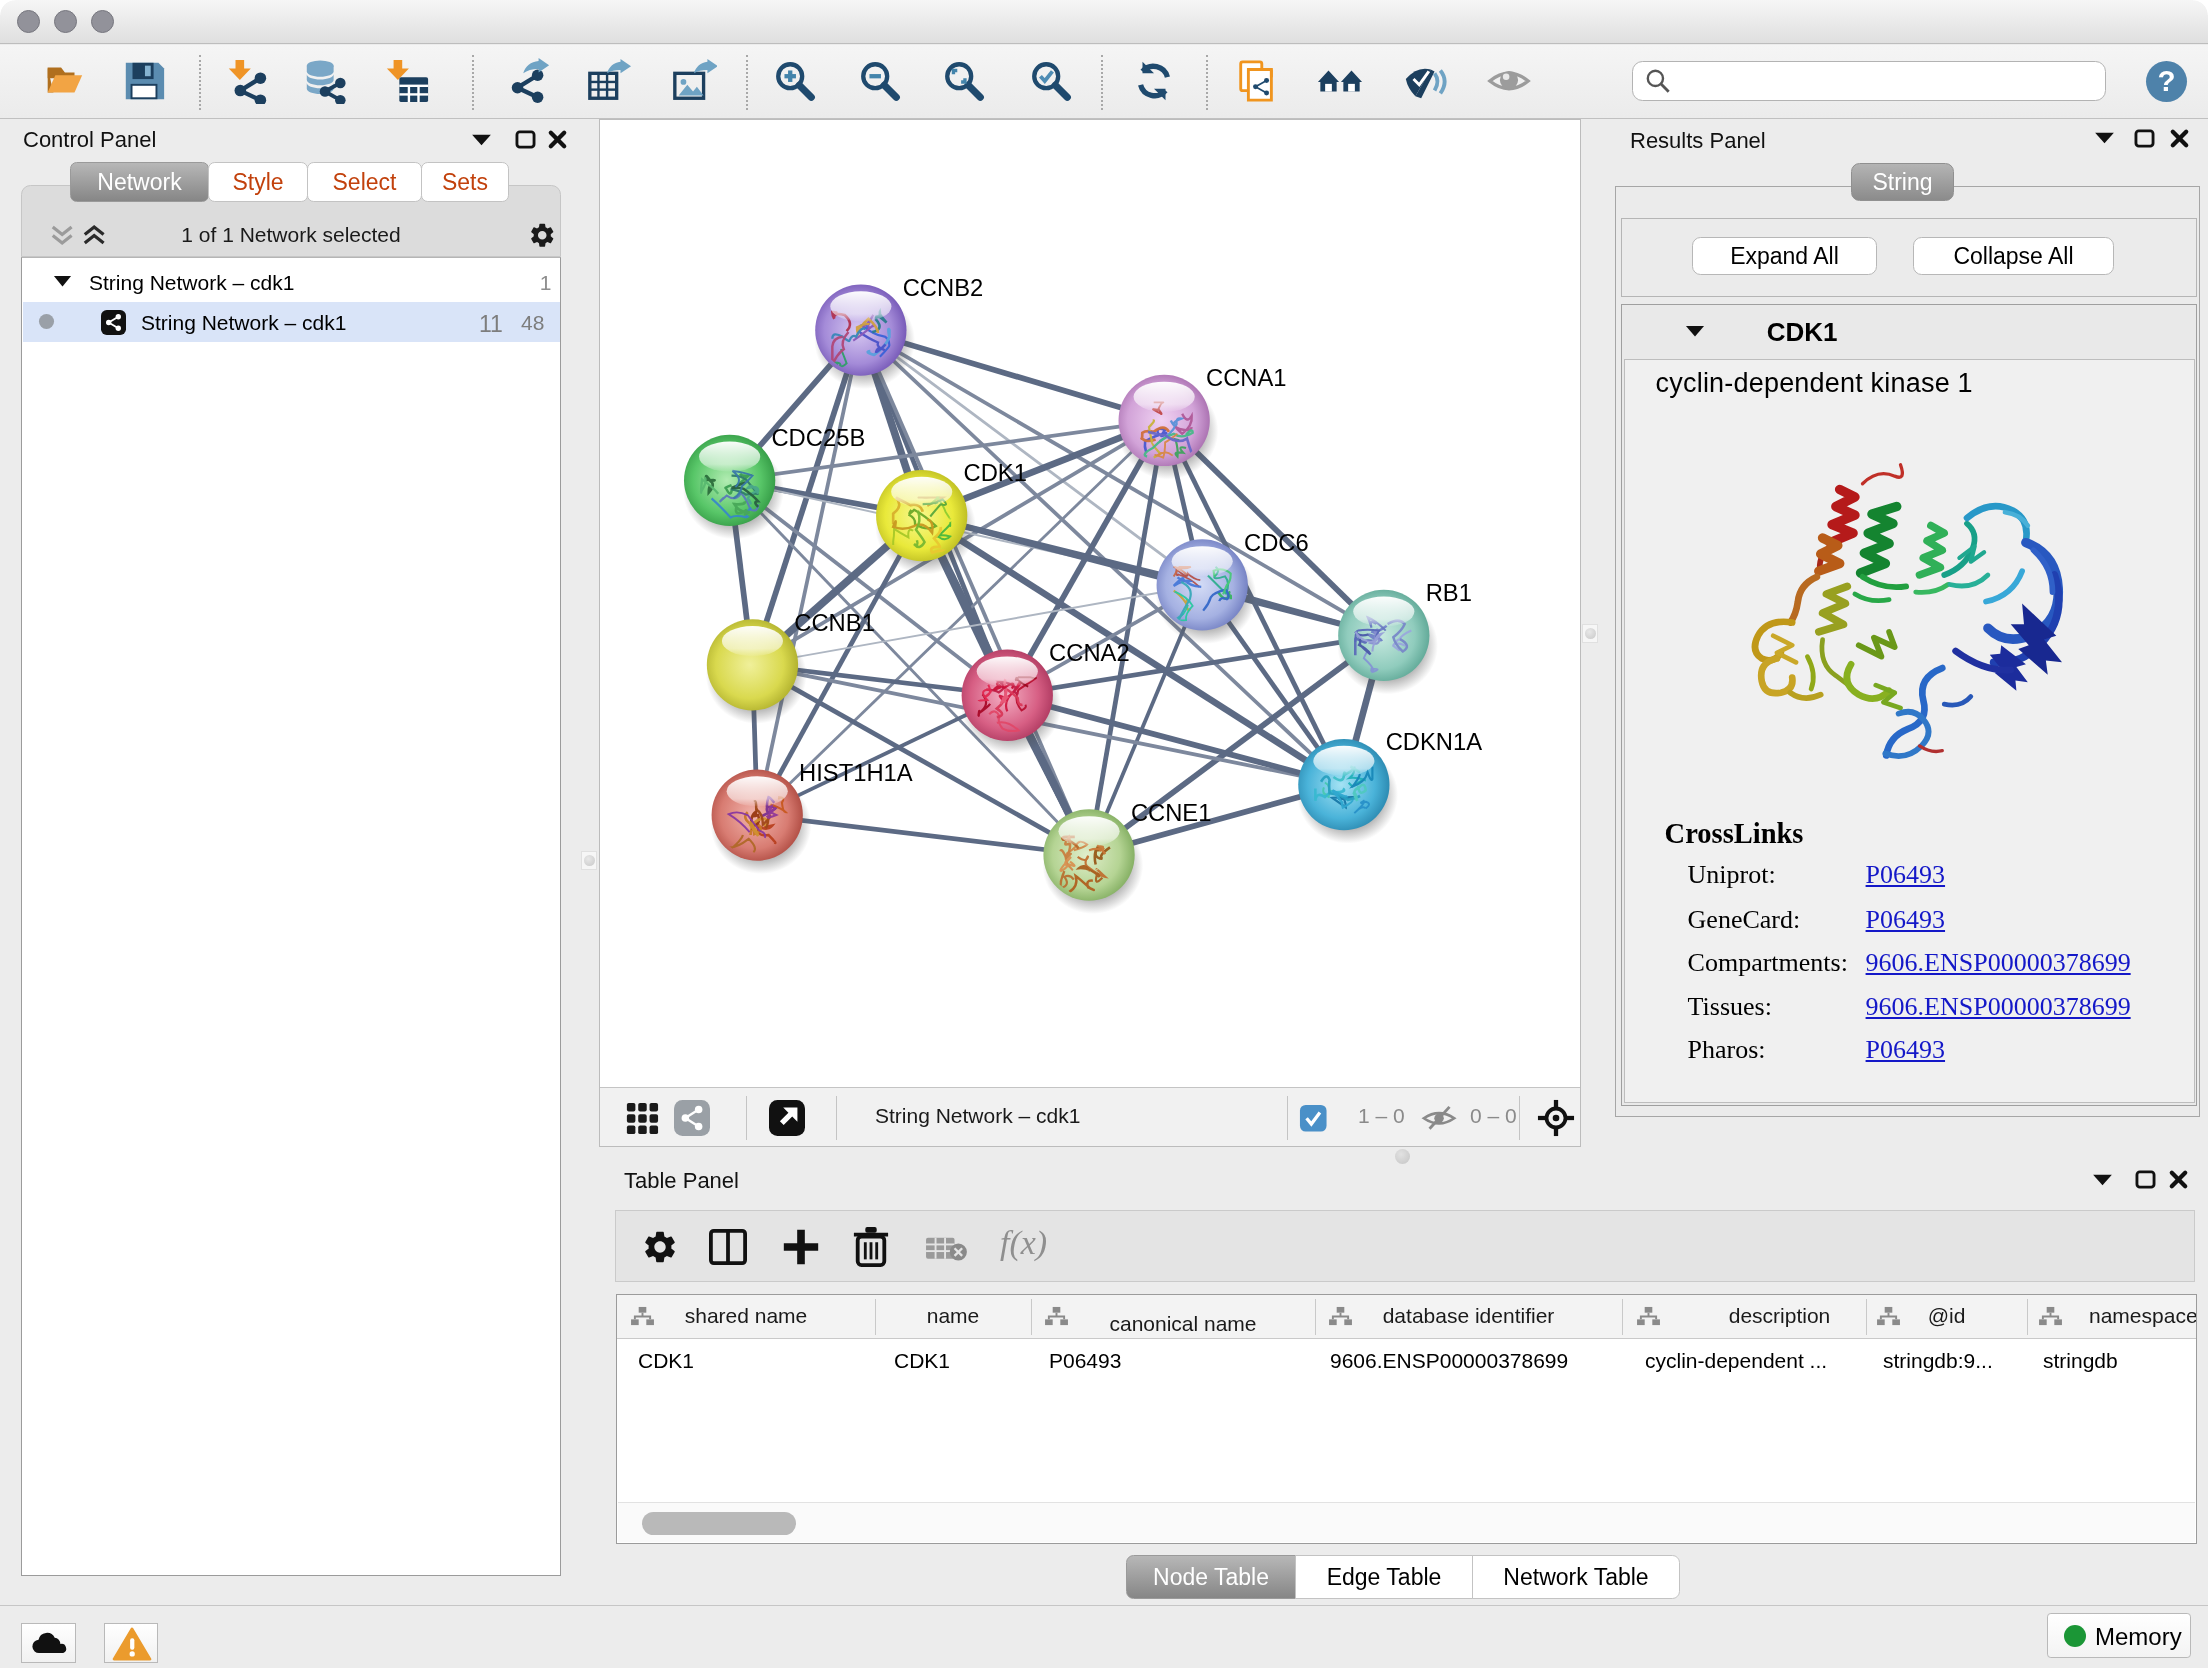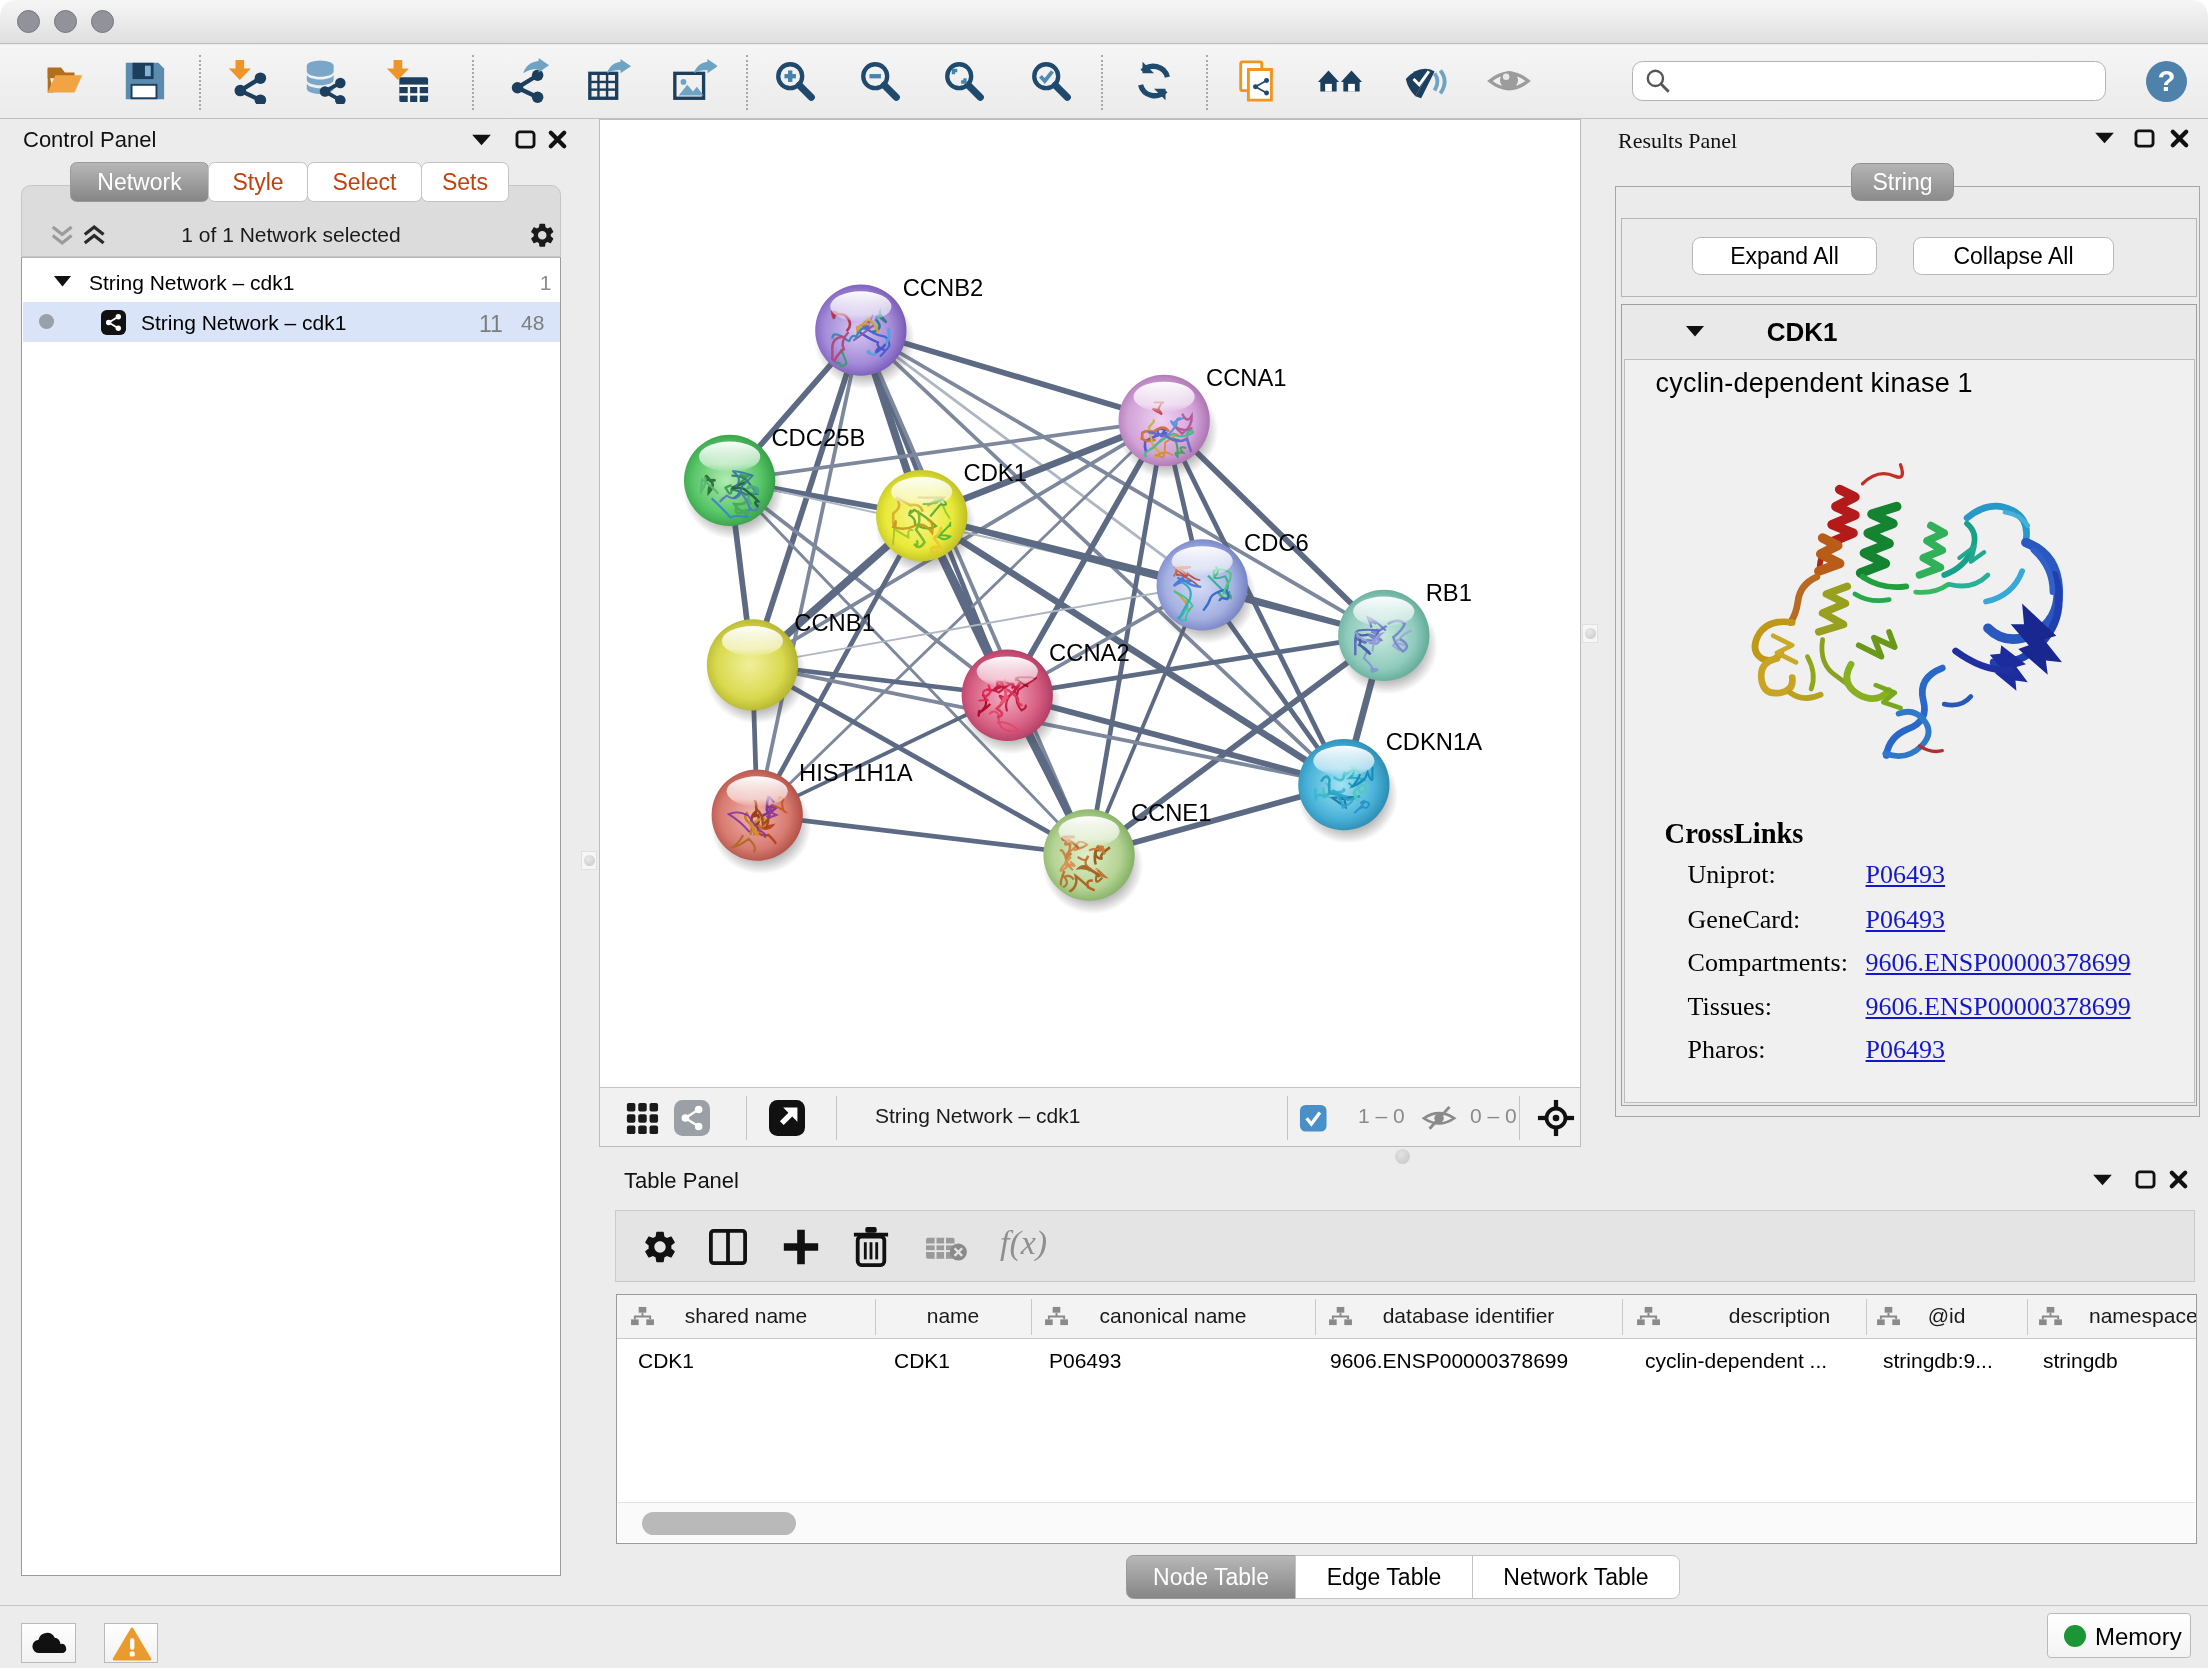--- a/index.html
+++ b/index.html
@@ -721,21 +721,21 @@
     <div class="nbsep" style="left:236px;"></div>
     <div style="position:absolute; left:275px; top:16px; font-size:21px; color:#1a1a1a;">String Network – cdk1</div>
     <div class="nbsep" style="left:687px;"></div>
     <div style="position:absolute; left:758px; top:16px; font-size:21px; color:#8a8a8a;">1 – 0</div>
     <div style="position:absolute; left:870px; top:16px; font-size:21px; color:#8a8a8a;">0 – 0</div>
     <div class="nbsep" style="left:919px;"></div>
   </div>
 </div>
 
 <div class="abs" id="rp">
-  <div class="panel-title" style="position:absolute; left:3px; top:8.6px;font-family:Liberation Serif, serif;">Results Panel</div>
+  <div class="panel-title" style="position:absolute; left:15px; top:8.6px;">Results Panel</div>
     <svg class="abs" style="left:478px; top:11.4px;" width="23" height="15" viewBox="0 0 24 16">
       <path d="M2 3 h20 l-10 11 z" fill="#111"></path>
     </svg>
     <svg class="abs" style="left:519px; top:9.5px;" width="21" height="19" viewBox="0 0 22 20">
       <rect x="2" y="2" width="18" height="16" rx="3" fill="none" stroke="#111" stroke-width="3"></rect>
     </svg>
     <svg class="abs" style="left:554px; top:8.6px;" width="21" height="21" viewBox="0 0 22 22">
       <path d="M4 4 L18 18 M18 4 L4 18" stroke="#111" stroke-width="4.5" stroke-linecap="round"></path>
     </svg>
   <div id="rp-box"></div>
@@ -856,21 +856,21 @@
       <div class="th-text" style="left:0px; width:258px;">shared name</div>
       <div class="th-sep" style="left:258px;"></div>
       <div class="th-text" style="left:258px; width:156px;">name</div>
       <div class="th-sep" style="left:414px;"></div>
       <svg class="abs" style="left:427px; top:11.4px;" width="25" height="21" viewBox="0 0 26 22">
         <rect x="9" y="1" width="8" height="6" fill="#8a8a8a"></rect>
         <rect x="1" y="14" width="8" height="6" fill="#8a8a8a"></rect>
         <rect x="17" y="14" width="8" height="6" fill="#8a8a8a"></rect>
         <path d="M13 7 v4 M5 14 v-3 h16 v3" fill="none" stroke="#8a8a8a" stroke-width="2"></path>
       </svg>
-      <div class="th-text" style="left:414px; width:284px;">canonical name</div>
+      <div class="th-text" style="left:424px; width:284px;margin-top:8px;">canonical name</div>
       <div class="th-sep" style="left:698px;"></div>
       <svg class="abs" style="left:711px; top:11.4px;" width="25" height="21" viewBox="0 0 26 22">
         <rect x="9" y="1" width="8" height="6" fill="#8a8a8a"></rect>
         <rect x="1" y="14" width="8" height="6" fill="#8a8a8a"></rect>
         <rect x="17" y="14" width="8" height="6" fill="#8a8a8a"></rect>
         <path d="M13 7 v4 M5 14 v-3 h16 v3" fill="none" stroke="#8a8a8a" stroke-width="2"></path>
       </svg>
       <div class="th-text" style="left:698px; width:307px;">database identifier</div>
       <div class="th-sep" style="left:1005px;"></div>
       <svg class="abs" style="left:1019px; top:11.4px;" width="25" height="21" viewBox="0 0 26 22">

